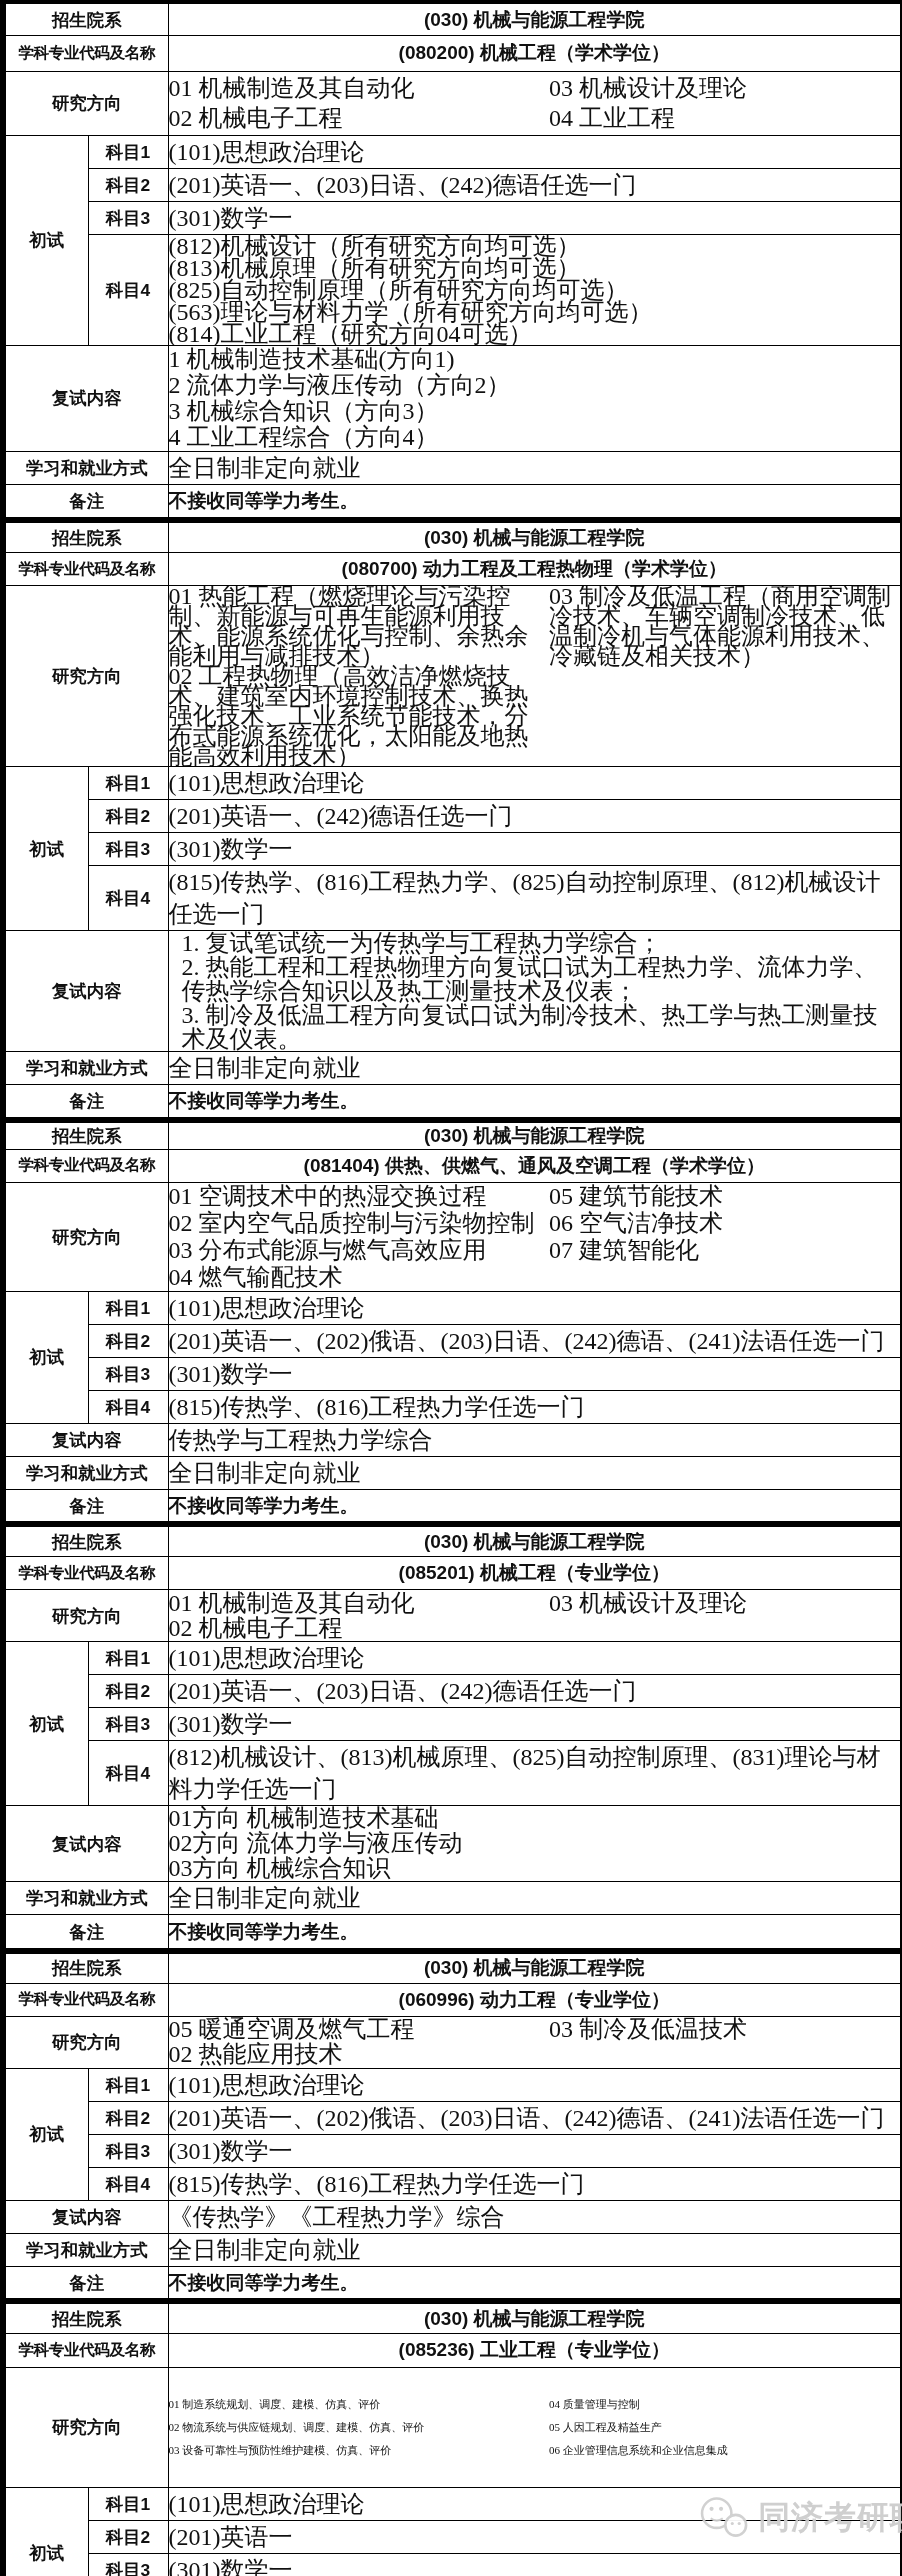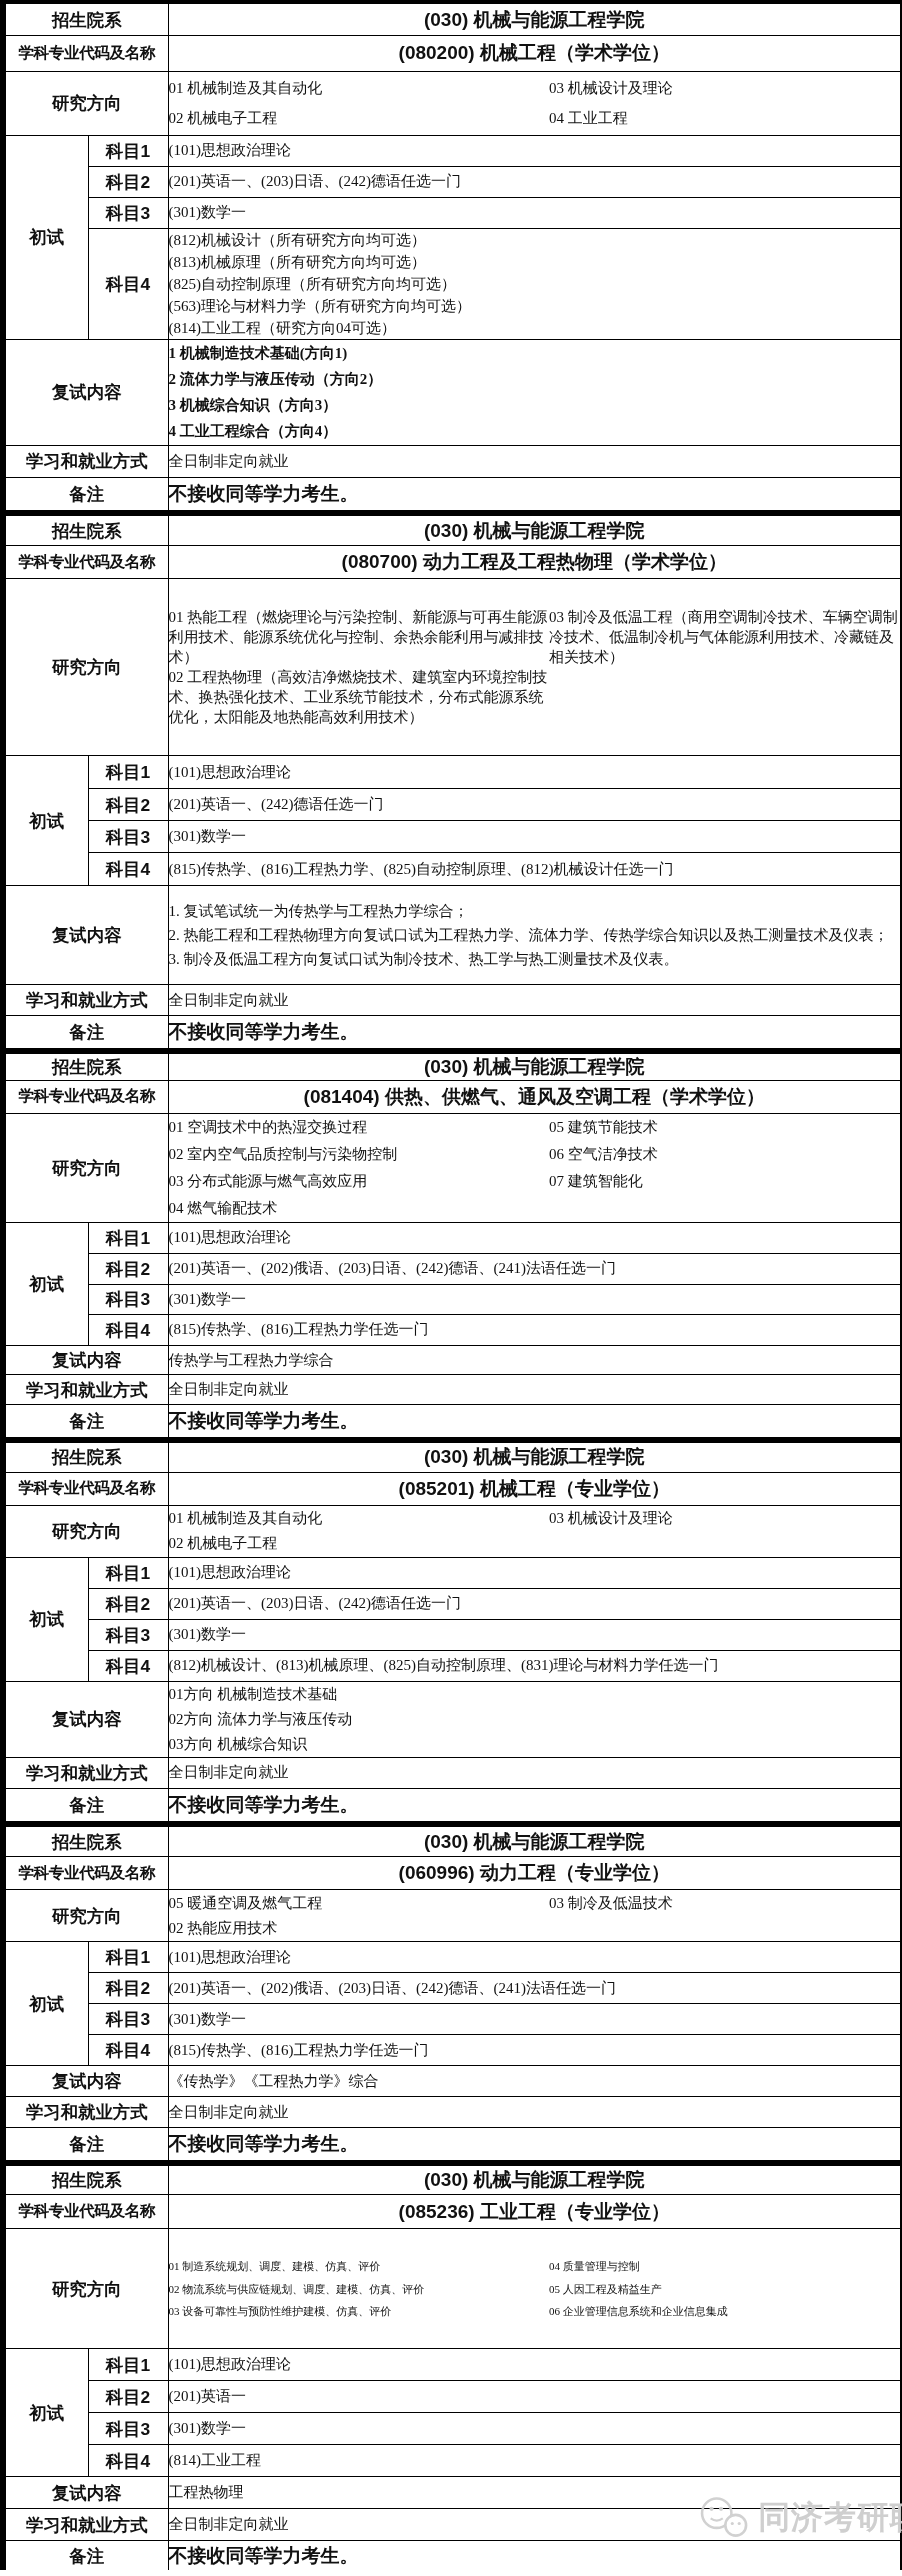--- a/index.html
+++ b/index.html
@@ -33,41 +33,41 @@
     padding:0 1.7px;
   }
   .lbl-sm{font-size:15.6px;letter-spacing:-0.4px;}
   .val-c{
     font-family:"Liberation Sans", sans-serif;
     font-weight:bold;
     font-size:19px;
     text-align:center;
   }
   .val{
-    font-size:15px;
+    font-size:24px;
     text-align:left;
     padding-left:11.3px;
     padding-right:7px;
   }
   .val-b{
     font-family:"Liberation Sans", sans-serif;
     font-weight:bold;
     font-size:19px;
     text-align:left;
     padding-left:11.3px;
   }
   .rs{display:flex;width:100%;}
   .rs-l{width:52%;}
   .rs-r{width:48%;}
   .lh22 div{line-height:20px;}
   .lh25 div{line-height:22px;}
   .lh26 div{line-height:22.6px;}
-  .lh28 div{line-height:24px;}
+  .lh28 div{line-height:24px;padding-left:13px;}
   .lh29 div{line-height:25px;}
-  .lh30 div{line-height:26px;font-weight:bold;}
+  .lh30 div{line-height:26px;}
   .lh31 div{line-height:27px;}
   .lh35 div{line-height:30px;}
   .fs19{font-size:11px;}
   .watermark{
     position:absolute;
     left:690px;
     top:2494px;
     display:flex;
     align-items:center;
     gap:5.2px;

